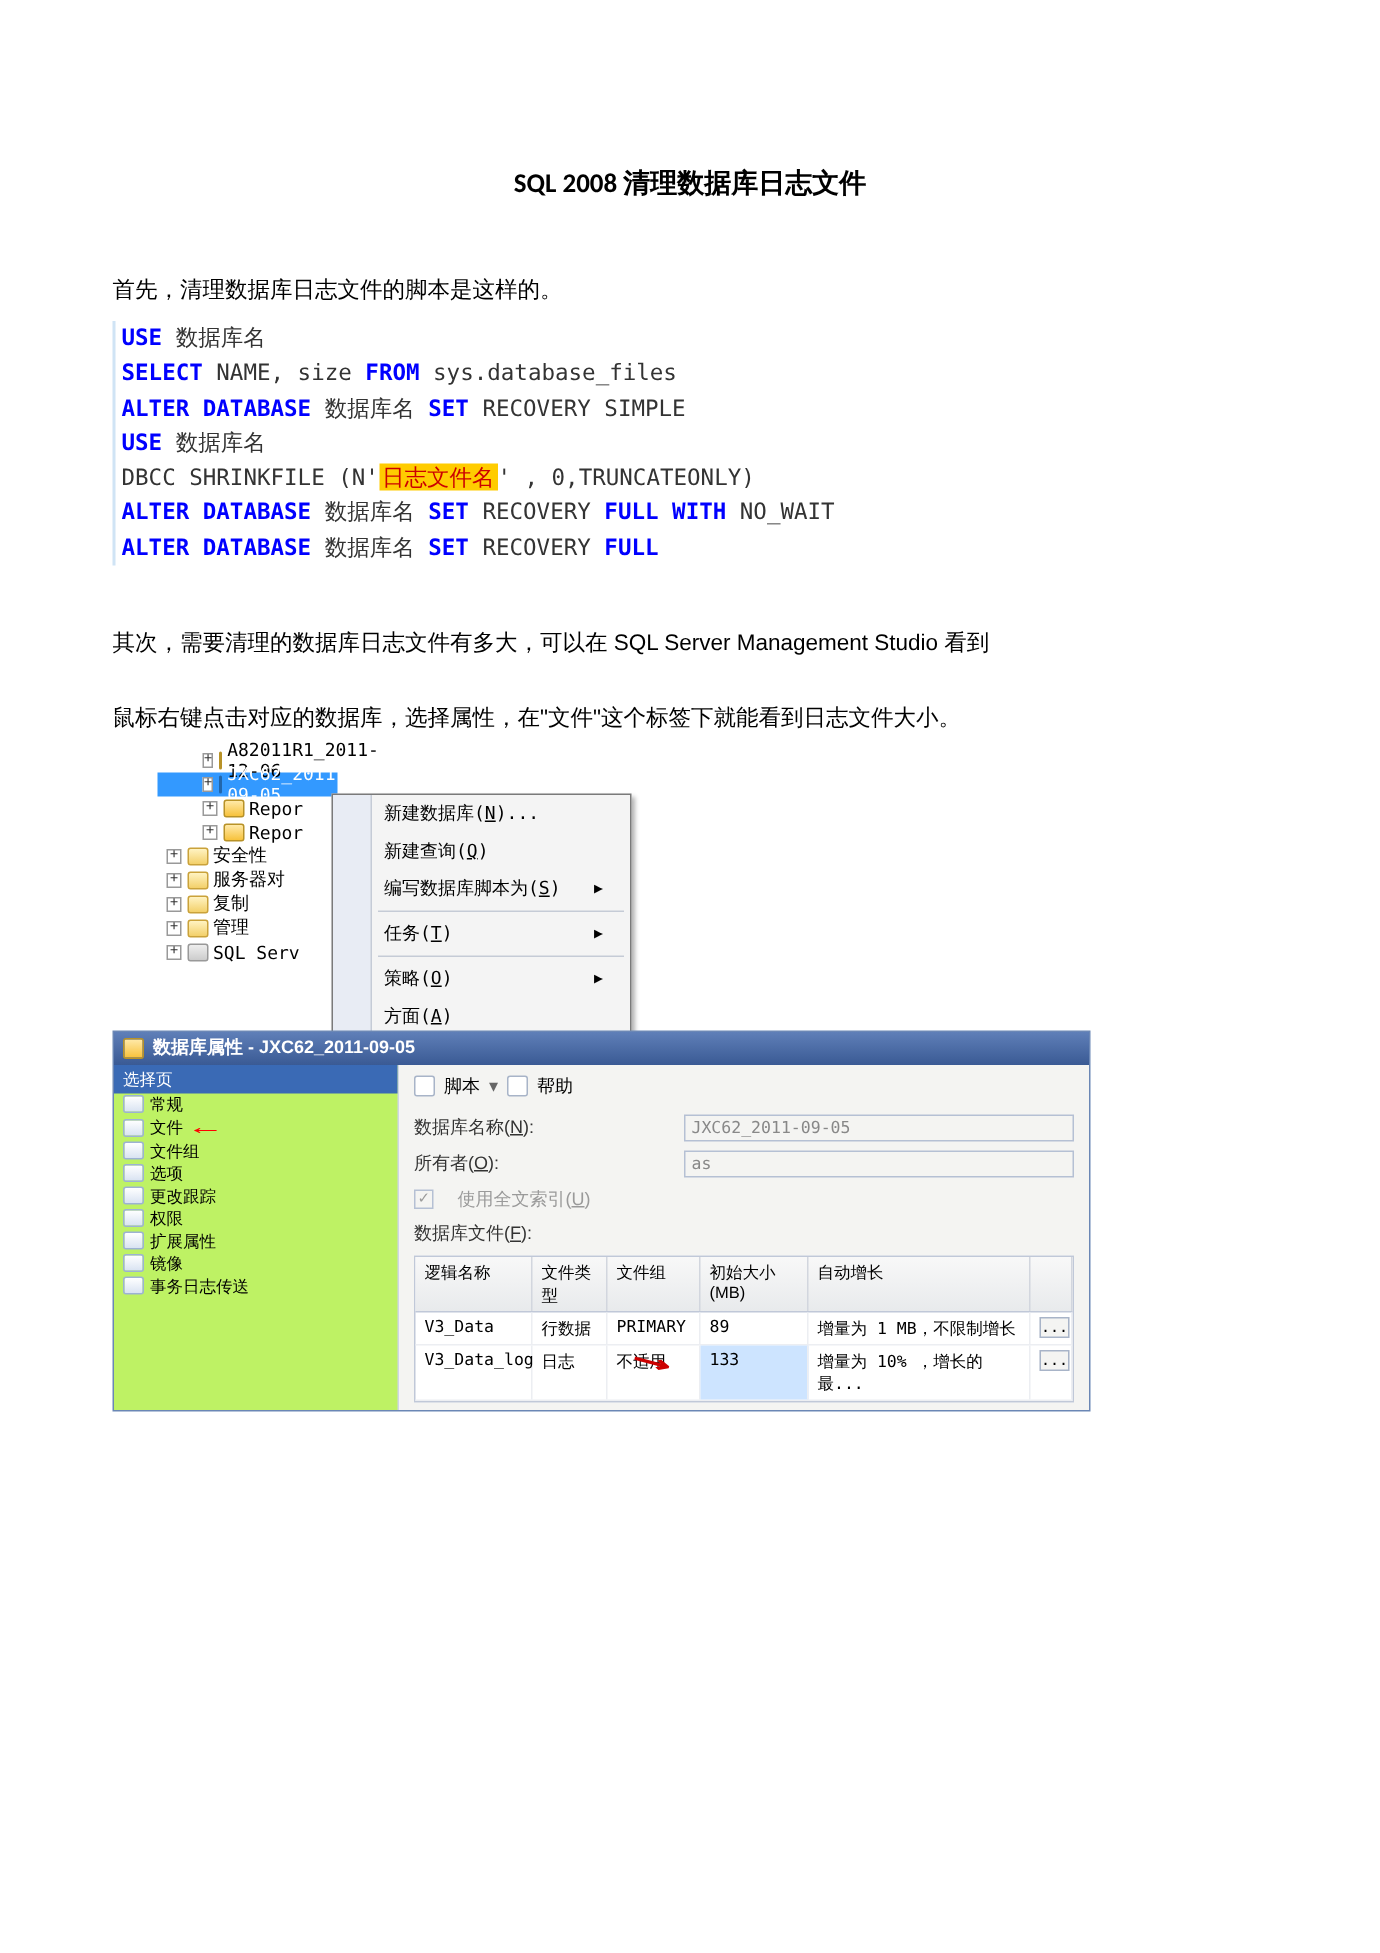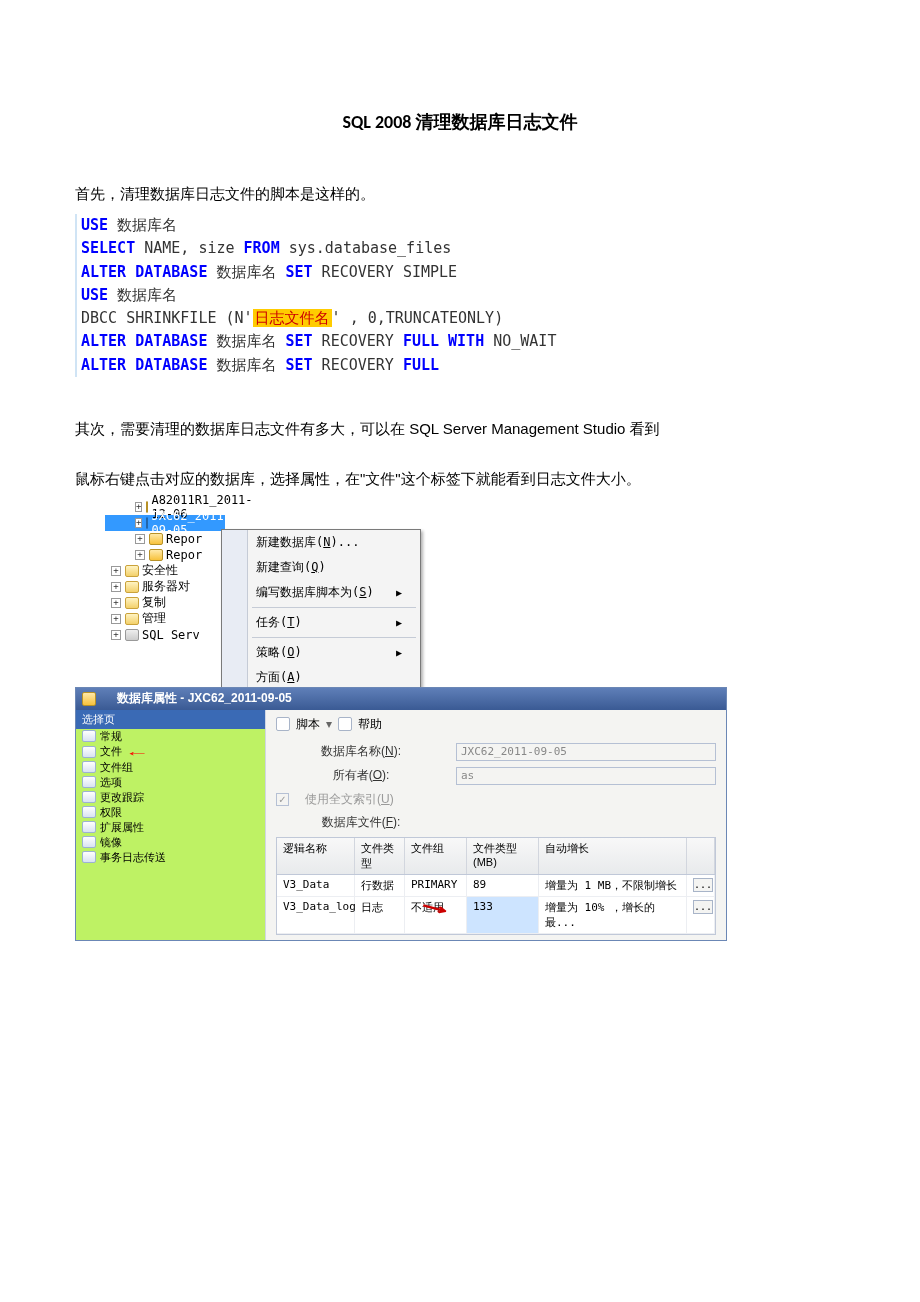--- a/index.html
+++ b/index.html
@@ -31,35 +31,35 @@
   .ctx-menu .strip { position:absolute; left:0; top:0; bottom:0; width:26px; background:#e8ecf4; border-right:1px solid #c5cbd6; }
   .ctx-item { position:relative; padding:4px 18px 4px 34px; display:flex; justify-content:space-between; align-items:center; }
   .ctx-item.sel { background:#ffe7a2; border:1px solid #e5b44b; margin:-1px; padding:4px 17px 4px 33px; }
   .ctx-sep { height:1px; background:#c5cbd6; margin:2px 4px 2px 30px; }
   .arrow { font-size:10px; }
   .underline { text-decoration: underline; }
 
   
   .dlg { margin: 0 0 0 0; width: 652px; border: 1px solid #6b87b5; font-family: "SimSun", sans-serif; font-size: 12px; position: relative; margin-left: -6px; }
   .dlg-wrap { padding-left:6px; }
-  .dlg-title { height: 22px; background: linear-gradient(#5f7fb8,#3a5a94); color:#fff; font-weight:bold; display:flex; align-items:center; padding:0 6px; gap:21px; }
+  .dlg-title { height: 22px; background: linear-gradient(#5f7fb8,#3a5a94); color:#fff; font-weight:bold; display:flex; align-items:center; padding:0 6px; gap:6px; }
   .dlg-title .tic { width:14px; height:14px; background: linear-gradient(#ffe9a8,#f7c23c); border:1px solid #b89227; border-radius:2px; }
   .dlg-body { display:flex; height: 230px; }
   .dlg-side { width:190px; background:#bef264; border-right:1px solid #cfd6e4; }
   .side-head { background:#3a6ab5; color:#fff; font-size:11px; padding:2px 6px; }
   .side-item { display:flex; align-items:center; gap:4px; padding:0 6px; font-size:11px; }
   .side-item .pic { width:14px; height:12px; background: linear-gradient(#fff,#d9e3f2); border:1px solid #9cb2d3; border-radius:2px; }
   .red-arrow { display:inline-block; color:#f00; font-size:14px; font-weight:bold; transform:scaleX(1.8); margin-left:4px; position:relative; top:-1px; }
 
   .dlg-main { flex:1; background:#f4f4f2; padding:6px 10px; }
   .toolbar { display:flex; align-items:center; gap:6px; font-size:12px; margin-bottom:10px; }
   .tb-ico { width:14px; height:14px; background:#fff; border:1px solid #a8b4c8; border-radius:2px; }
   .tb-sep { color:#666; }
   .form-row { display:flex; align-items:center; margin:6px 0; gap:10px; }
-  .form-label { width:170px; color:#333;text-align:center; }
+  .form-label { width:170px; color:#333; }
   .form-input { flex:1; height:18px; border:1px solid #b5c0d4; background:#f4f4f2; padding:0 4px; font-size:11px; color:#888; font-family: monospace; }
   .form-row.chk { color:#9a9a9a; }
   .chkbox { width:13px; height:13px; border:1px solid #b5c0d4; background:#f4f4f2; display:inline-flex; align-items:center; justify-content:center; font-size:10px; color:#9a9a9a; margin-right:6px; }
 
   .grid { margin-top:6px; border:1px solid #c0c8d8; background:#fff; }
   .grid-head { display:flex; background:linear-gradient(#f8f8f8,#e8eaec); border-bottom:1px solid #c0c8d8; }
   .grid-head div { padding:3px 6px; border-right:1px solid #d2d6de; font-size:11px; }
   .grid-row { display:flex; border-bottom:1px solid #eceef2; }
   .grid-row div { padding:3px 6px; border-right:1px solid #eceef2; font-size:11px; font-family: monospace; }
   .c1{width:78px;} .c2{width:50px;} .c3{width:62px;} .c4{width:72px; position:relative;} .c5{flex:1;} .c6{width:28px; text-align:center;}
@@ -265,21 +265,21 @@
 
       <div class="form-row">
         <div class="form-label">数据库文件(<span class="underline">F</span>):</div>
       </div>
 
       <div class="grid">
         <div class="grid-head">
           <div class="c1">逻辑名称</div>
           <div class="c2">文件类型</div>
           <div class="c3">文件组</div>
-          <div class="c4">文件类型(MB)</div>
+          <div class="c4">初始大小(MB)</div>
           <div class="c5">自动增长</div>
           <div class="c6"></div>
         </div>
         <div class="grid-row">
           <div class="c1">V3_Data</div>
           <div class="c2">行数据</div>
           <div class="c3">PRIMARY</div>
           <div class="c4">89</div>
           <div class="c5">增量为 1 MB，不限制增长</div>
           <div class="c6"><span class="ellips-btn">...</span></div>

